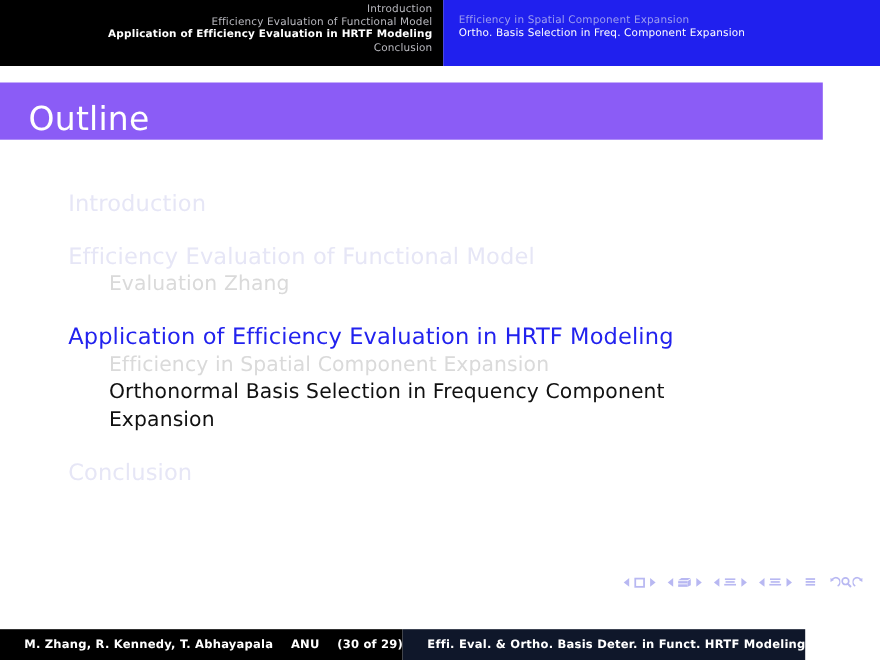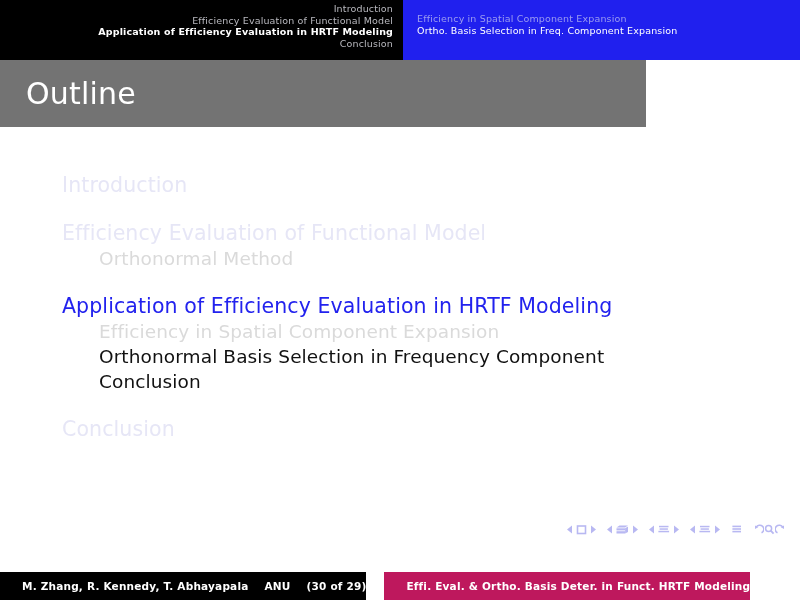--- a/index.html
+++ b/index.html
@@ -56,24 +56,24 @@
     white-space: nowrap;
   }
   .nav-left-dim   { color: #b9b9bf; }
   .nav-left-on    { color: #ffffff; font-weight: bold; }
   .nav-right-dim  { color: #9c9cf0; }
   .nav-right-on   { color: #ffffff; font-weight: normal; }
 
   
   .titlebar {
     position: absolute;
-    left: 0; top: 60px;
-    width: 646px;
+    left: 0; top: 75px;
+    width: 748px;
     height: 67px;
-    background: #737373;
+    background: #8b5cf6;
     box-sizing: border-box;
   }
   .titlebar .title-text {
     position: absolute;
     left: 26px;
     top: 17px;
     color: #ffffff;
     font-size: 30px;
     line-height: 34px;
     letter-spacing: 0.2px;
@@ -131,35 +131,34 @@
   .navgroup { margin-right: 9px; display:flex; align-items:center; }
 
   
   .footbar {
     position: absolute;
     left: 0; top: 572px;
     width: 668px;
     height: 28px;
     display: flex;
     flex-direction: row;
-    gap: 18px;
   }
   .foot-left {
     width: 403px;
     height: 28px;
     background: #000000;
     box-sizing: border-box;
     display: flex;
     align-items: center;
     padding-left: 22px;
   }
   .foot-right {
     width: 397px;
     height: 28px;
-    background: #be185d;
+    background: #0f172a;
     box-sizing: border-box;
     display: flex;
     align-items: center;
     padding-left: 22px;
   }
   .foot-text {
     font-size: 10.5px;
     color: #ffffff;
     font-weight: bold;
     letter-spacing: 0.2px;
@@ -193,27 +192,27 @@
   </div>
 
   <div class="body-area">
     <div class="toc">
 
       <div class="toc-section s-hidden">Introduction</div>
 
       <div class="toc-section s-hidden">Efficiency Evaluation of Functional Model</div>
 
 
-      <div class="toc-sub s-sub-hidden">Orthonormal Method</div>
+      <div class="toc-sub s-sub-hidden">Evaluation Zhang</div>
 
       <div class="toc-section s-active">Application of Efficiency Evaluation in HRTF Modeling</div>
 
       <div class="toc-sub s-sub-hidden">Efficiency in Spatial Component Expansion</div>
 
-      <div class="toc-sub s-sub-active">Orthonormal Basis Selection in Frequency Component Conclusion</div>
+      <div class="toc-sub s-sub-active">Orthonormal Basis Selection in Frequency Component Expansion</div>
 
       <div class="toc-section s-hidden">Conclusion</div>
 
     </div>
 
     <div class="navsyms">
 
       <span class="navgroup">
         <svg width="9" height="11" viewBox="0 0 9 11">
           <polygon points="6,1.5 6,9.5 1,5.5" fill="#b8b8f2"></polygon>

